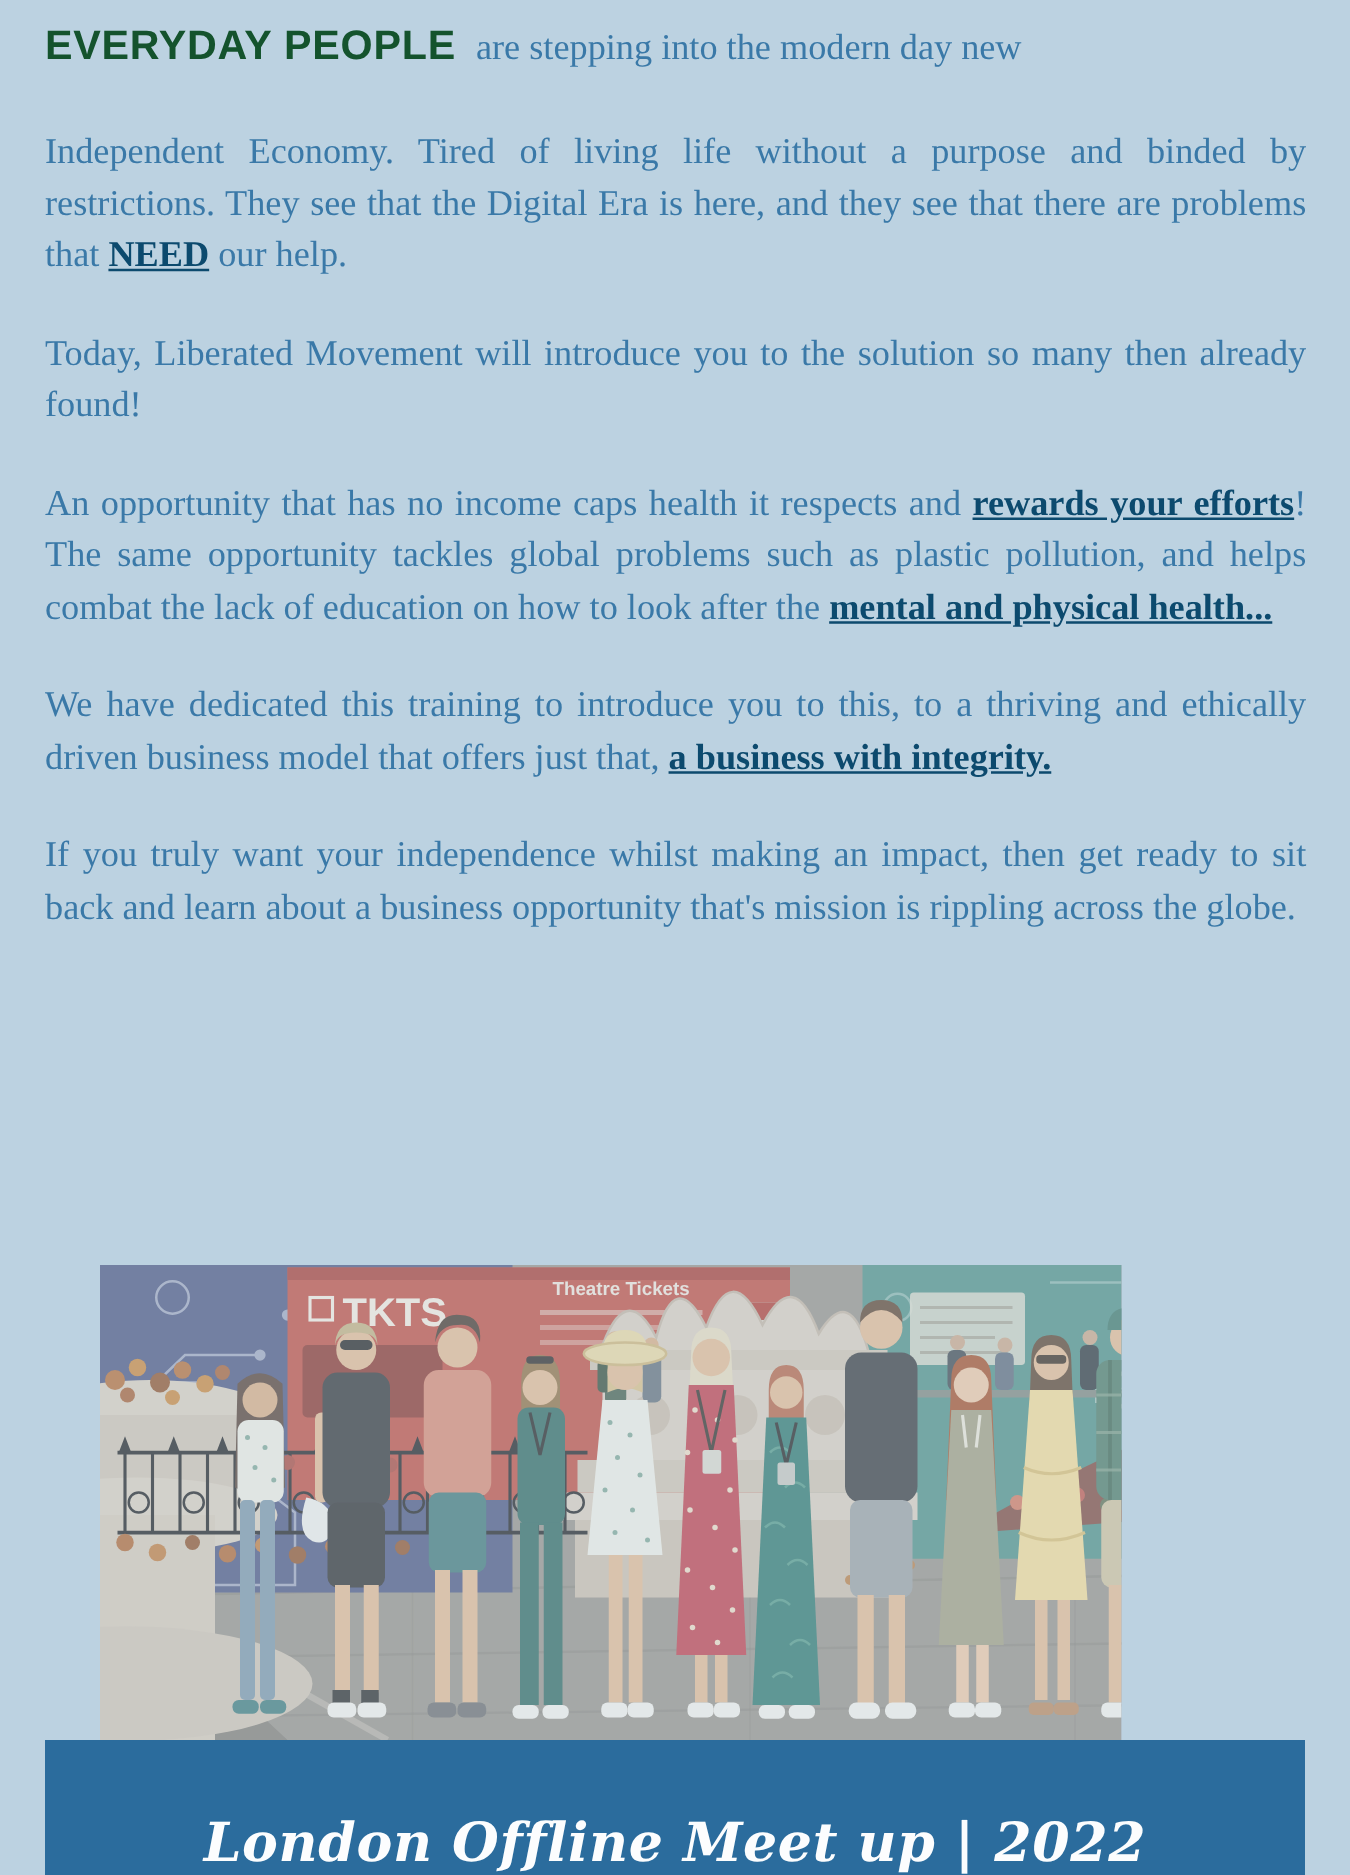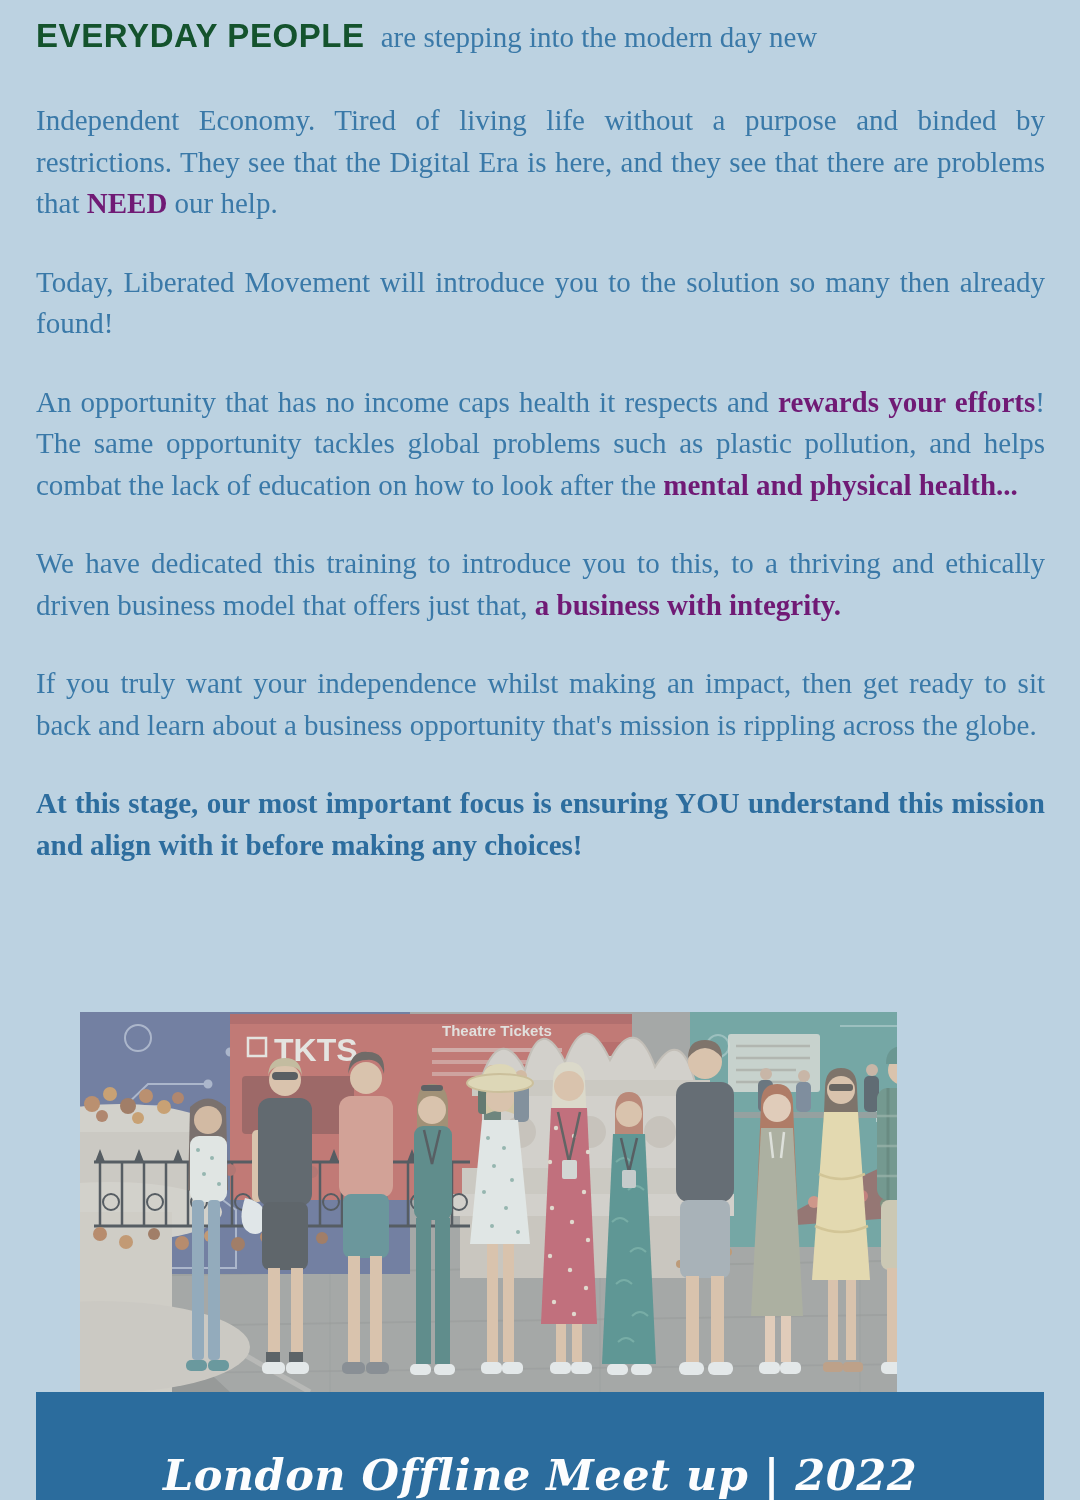--- a/index.html
+++ b/index.html
@@ -9,21 +9,21 @@
     font-family:"Liberation Serif",serif;
   }
   .content{position:absolute;left:36px;top:14px;width:1009px;color:#3a79a8;}
   .headline{margin:0 0 36px 0;line-height:44px;}
   .head-title{
     font-family:"Liberation Sans",sans-serif;font-weight:700;font-size:33px;
     color:#14532d;letter-spacing:.6px;
   }
   .head-rest{font-size:29px;margin-left:16px;margin-top:42px;}
   p.body{margin:0 0 37px 0;font-size:29px;line-height:41.5px;text-align:justify;}
-  .b{font-weight:700;color:#701a75;}
+  .b{font-weight:700;color:#0c4a6e;text-decoration:underline;}
   p.allbold{font-weight:700;color:#2d6d9e;}
   .photo-wrap{position:absolute;left:36px;top:1012px;width:817px;height:380px;overflow:hidden;padding-left:44px;}
   .photo-wrap svg{display:block;}
   .caption-bar{
     position:absolute;left:36px;top:1392px;width:1008px;height:108px;
     background:#2b6c9d;display:flex;align-items:flex-end;justify-content:center;
   }
   .caption{
     font-family:"DejaVu Serif",serif;font-style:italic;font-weight:700;
     font-size:43px;color:#fcfdfe;letter-spacing:.5px;
@@ -41,21 +41,20 @@
     <p class="body"><span>Independent Economy. Tired of living life without a purpose and binded by restrictions. They see that the Digital Era is here, and they see that there are problems that </span><span class="b">NEED</span><span> our help.</span></p>
 
     <p class="body">Today, Liberated Movement will introduce you to the solution so many then already found!</p>
 
     <p class="body"><span>An opportunity that has no income caps health it respects and </span><span class="b">rewards your efforts</span><span>! The same opportunity tackles global problems such as plastic pollution, and helps combat the lack of education on how to look after the </span><span class="b">mental and physical health...</span></p>
 
     <p class="body"><span>We have dedicated this training to introduce you to this, to a thriving and ethically driven business model that offers just that, </span><span class="b">a business with integrity.</span></p>
 
     <p class="body">If you truly want your independence whilst making an impact, then get ready to sit back and learn about a business opportunity that's mission is rippling across the globe.</p>
 
-    <p class="body allbold">At this stage, our most important focus is ensuring YOU understand this mission and align with it before making any choices!</p>
   </div>
 
   <div class="photo-wrap">
     <svg width="1008" height="380" viewBox="0 0 1008 380" xmlns="http://www.w3.org/2000/svg">
 
       <g>
         <rect x="0" y="0" width="1008" height="380" fill="#96948f"></rect>
         <path d="M0 265 L1008 245" stroke="#7f7d78" stroke-width="2" opacity=".5"></path>
         <path d="M0 315 L1008 300" stroke="#7f7d78" stroke-width="2" opacity=".45"></path>
         <path d="M0 362 L1008 350" stroke="#7f7d78" stroke-width="2" opacity=".4"></path>

